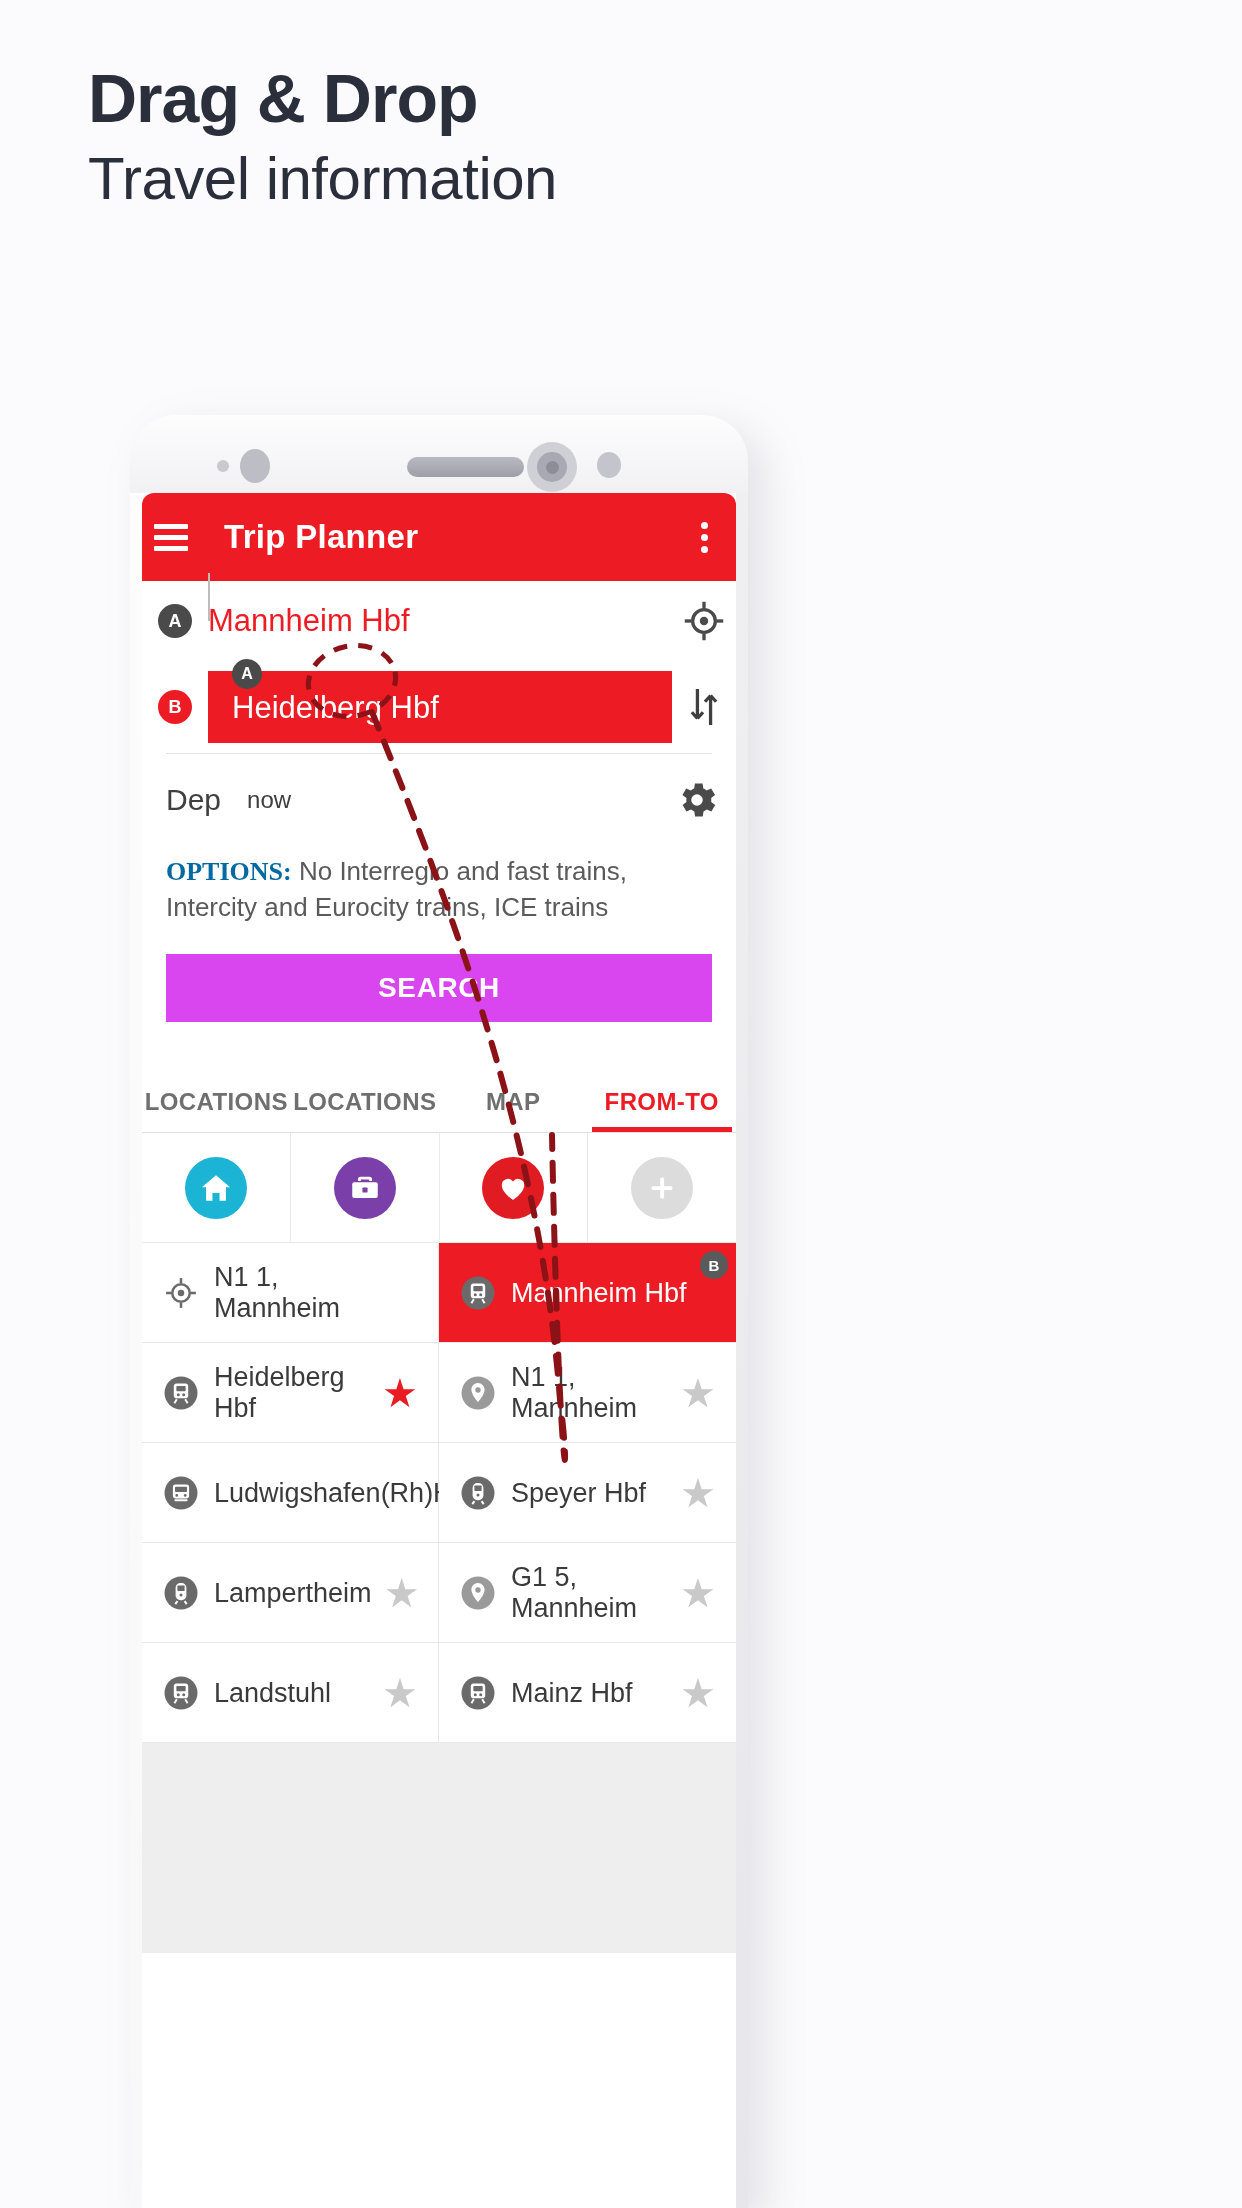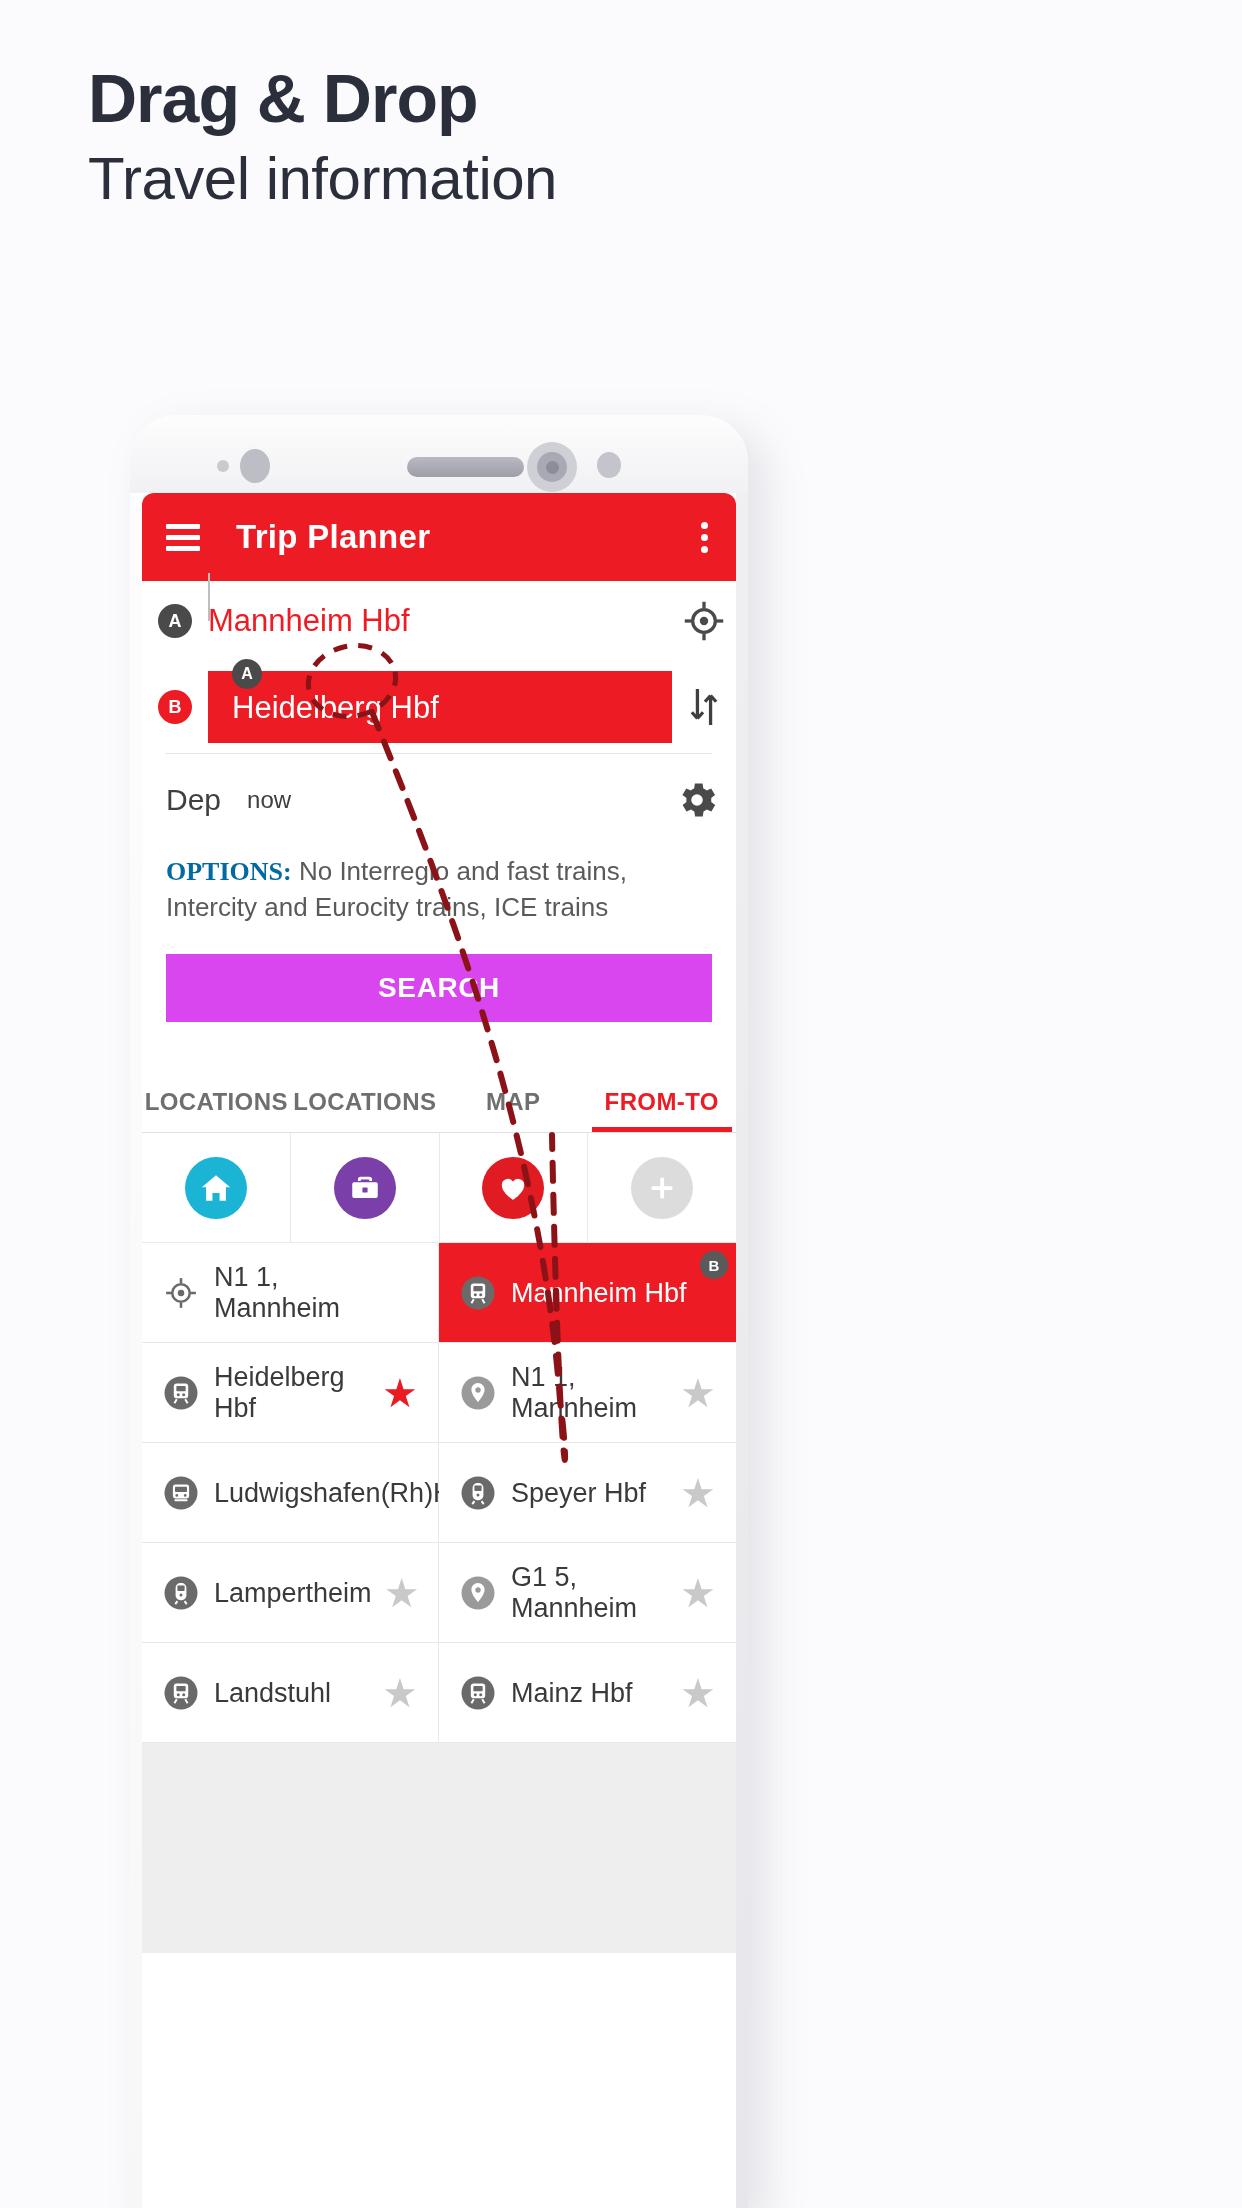--- a/index.html
+++ b/index.html
@@ -62,21 +62,21 @@
   
   .screen {
     position:absolute; left:12px; top:78px; width:594px; height:1717px;
     background:#ffffff; overflow:hidden; z-index:5;
   }
 
   
   .appbar {
     height:88px; background:#ED1C24;
     border-radius:12px 12px 0 0;
-    display:flex; align-items:center; padding:0 24px;
+    display:flex; align-items:center; padding:0 12px;
     position:relative;
   }
   .hamburger { width:34px; display:flex; flex-direction:column; gap:6px; cursor:pointer;}
   .hamburger i { display:block; height:5px; background:#fff; border-radius:1px;}
   .appbar-title { color:#fff; font-size:33px; font-weight:bold; margin-left:36px; letter-spacing:.3px;}
   .kebab { position:absolute; right:28px; display:flex; flex-direction:column; gap:5px; cursor:pointer;}
   .kebab i { width:7px; height:7px; border-radius:50%; background:#fff; }
 
   
   .form { padding:0 0 0 0; background:#fff; }

